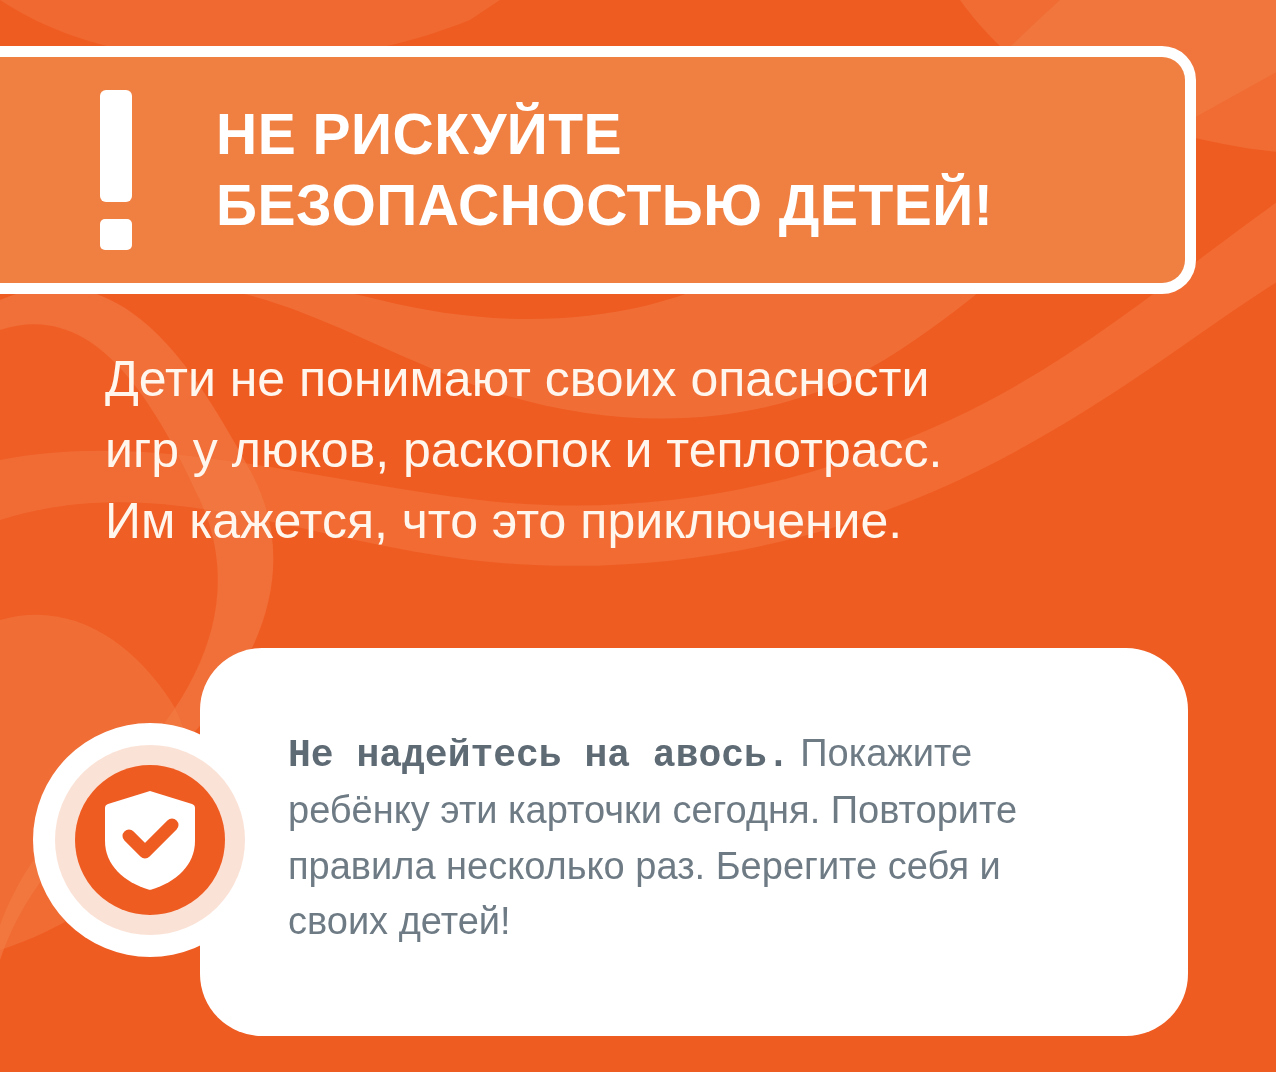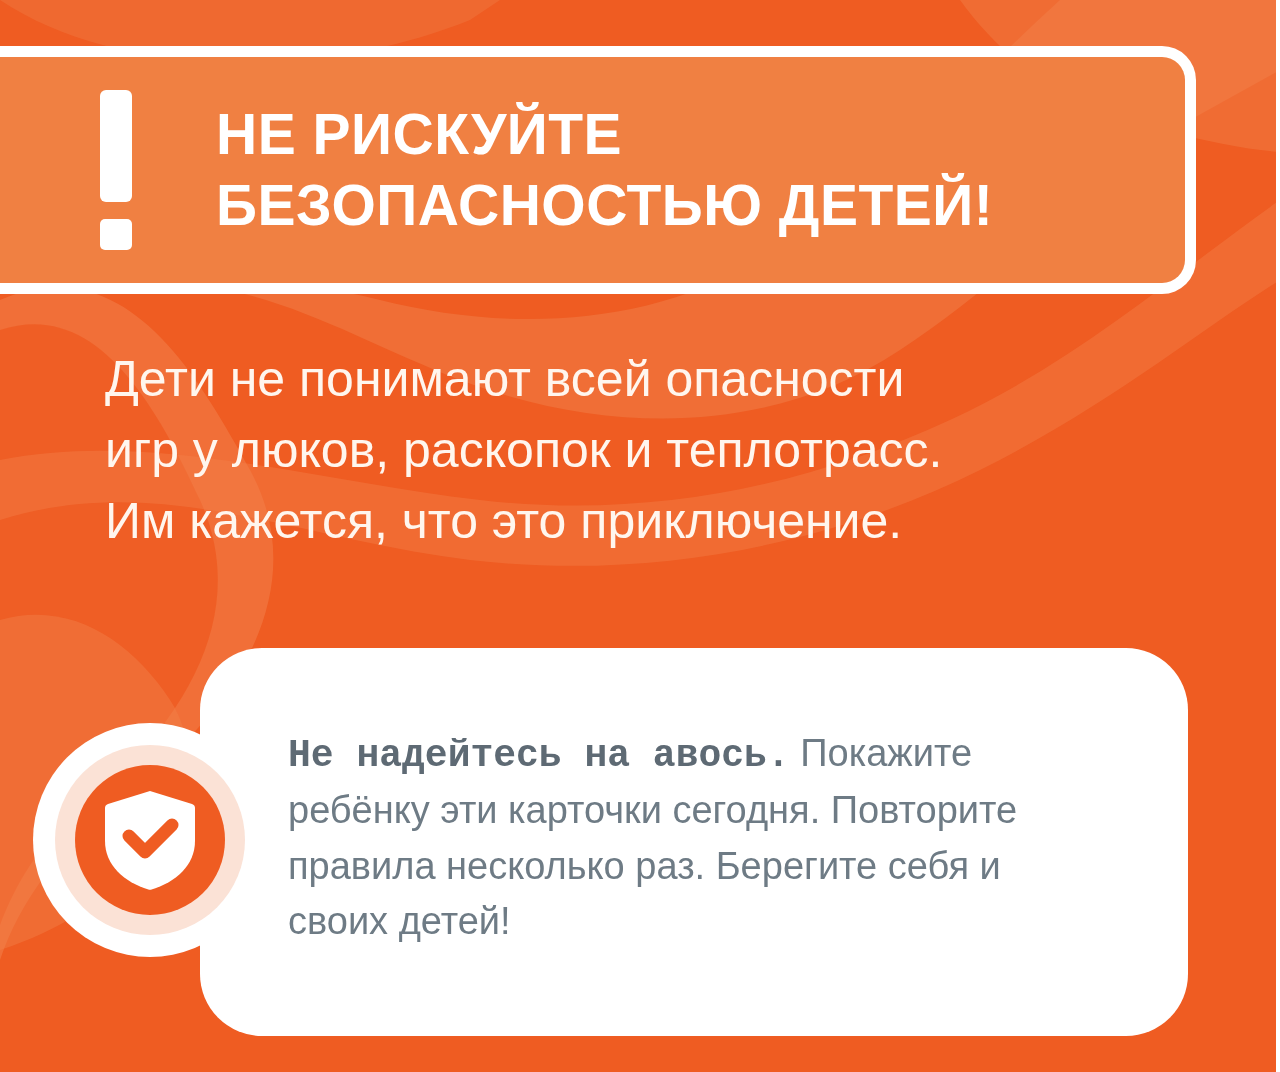--- a/index.html
+++ b/index.html
@@ -195,21 +195,21 @@
     <div class="header-inner">
       <div class="bang-icon">
         <span class="bang-stem"></span>
         <span class="bang-dot"></span>
       </div>
       <div class="header-title">НЕ РИСКУЙТЕ
 БЕЗОПАСНОСТЬЮ ДЕТЕЙ!</div>
     </div>
   </div>
 
-  <div class="lead">Дети не понимают всей опасности
+  <div class="lead">Дети не понимают своих опасности
 игр у люков, раскопок и теплотрасс.
 Им кажется, что это приключение.</div>
 
   <div class="advice-card"></div>
 
   <div class="shield-badge">
     <span class="shield-halo"></span>
     <span class="shield-ring"></span>
     <span class="shield-disc"></span>
     <svg class="shield-glyph" viewBox="0 0 96 102" aria-hidden="true">

